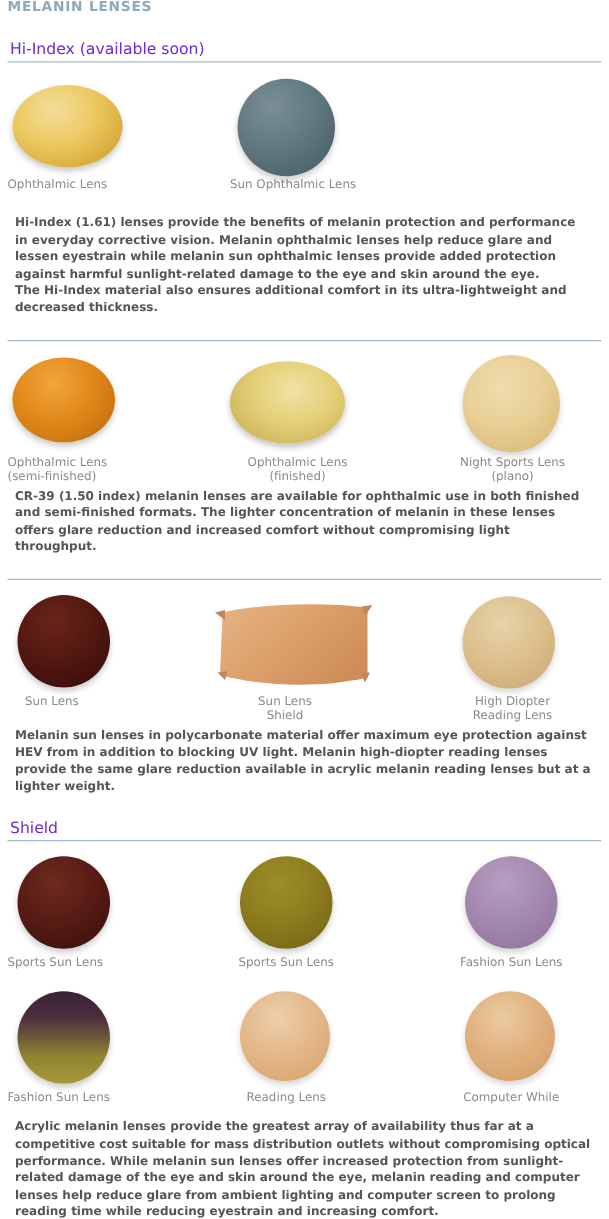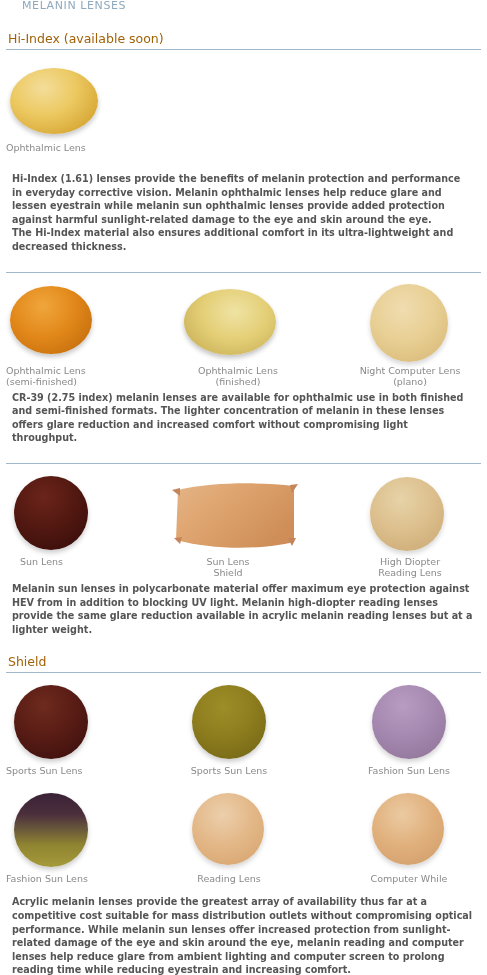--- a/index.html
+++ b/index.html
@@ -15,32 +15,32 @@
     position: relative;
   }
   .page {
     width: 487px;
     position: relative;
   }
   .page-title {
     font-size: 11px;
     color: #8fa9bd;
     letter-spacing: 0.6px;
-    padding: 0 0 0 22px;
+    padding: 0 0 0 6px;
     margin: 0;
     line-height: 12px;
     height: 13px;
-    font-weight: 400;
+    font-weight: 700;
   }
   .section {
     padding: 0 6px 0 6px;
   }
   .section-head {
     font-size: 12.5px;
-    color: #a16207;
+    color: #6d28d9;
     font-weight: 400;
     margin: 0;
     padding: 0 0 3px 2px;
     line-height: 15px;
   }
   .section-rule {
     height: 1px;
     background: #9fb8cc;
     width: 100%;
     margin: 0 0 10px 0;
@@ -106,20 +106,28 @@
     <div class="lens-row">
       <div class="lens-cell" style="left:0px;">
         <div class="lens-art">
           <div class="ellipse" style="left:4px;top:8px;width:88px;height:66px;
                background:radial-gradient(ellipse at 38% 30%, #f3dd9a 0%, #ecc961 42%, #d8a938 78%, #b8882a 100%);
                box-shadow:0 3px 5px rgba(0,0,0,0.22);"></div>
         </div>
         <div class="lens-caption cap-left">Ophthalmic Lens</div>
       </div>
 
+      <div class="lens-cell" style="left:178px;">
+        <div class="lens-art">
+          <div class="disc" style="left:6px;top:3px;width:78px;height:78px;
+               background:radial-gradient(circle at 36% 28%, #7a8f95 0%, #637b82 40%, #51676e 76%, #3f535a 100%);
+               box-shadow:0 3px 5px rgba(0,0,0,0.2);"></div>
+        </div>
+        <div class="lens-caption cap-left">Sun Ophthalmic Lens</div>
+      </div>
     </div>
 
     <p class="para">Hi-Index (1.61) lenses provide the benefits of melanin protection and performance in everyday corrective vision.  Melanin ophthalmic lenses help reduce glare and lessen eyestrain while melanin sun ophthalmic lenses provide added protection against harmful sunlight-related damage to the eye and skin around the eye.
 The Hi-Index material also ensures additional comfort in its ultra-lightweight and decreased thickness.</p>
   </div>
 
   <div class="gap-b"></div>
 
   <div class="section">
     <div class="section-rule"></div>
@@ -144,26 +152,26 @@
         <div class="lens-caption cap-center">Ophthalmic Lens
 (finished)</div>
       </div>
 
       <div class="lens-cell" style="left:340px;">
         <div class="lens-art">
           <div class="disc" style="left:24px;top:1px;width:78px;height:78px;
                background:radial-gradient(circle at 42% 32%, #f0dcb0 0%, #e8cf94 45%, #dcbf7f 80%, #c3a468 100%);
                box-shadow:0 3px 5px rgba(0,0,0,0.16);"></div>
         </div>
-        <div class="lens-caption cap-center" style="margin-left:0px;">Night Computer Lens
+        <div class="lens-caption cap-center" style="margin-left:0px;">Night Sports Lens
 (plano)</div>
       </div>
     </div>
 
-    <p class="para">CR-39 (2.75 index) melanin lenses are available for ophthalmic use in both finished and semi-finished formats. The lighter concentration of melanin in these lenses offers glare reduction and increased comfort without compromising light throughput.</p>
+    <p class="para">CR-39 (1.50 index) melanin lenses are available for ophthalmic use in both finished and semi-finished formats. The lighter concentration of melanin in these lenses offers glare reduction and increased comfort without compromising light throughput.</p>
   </div>
 
   <div class="gap-b"></div>
 
   <div class="section">
     <div class="section-rule"></div>
 
     <div class="lens-row tight">
       <div class="lens-cell" style="left:0px;">
         <div class="lens-art">

